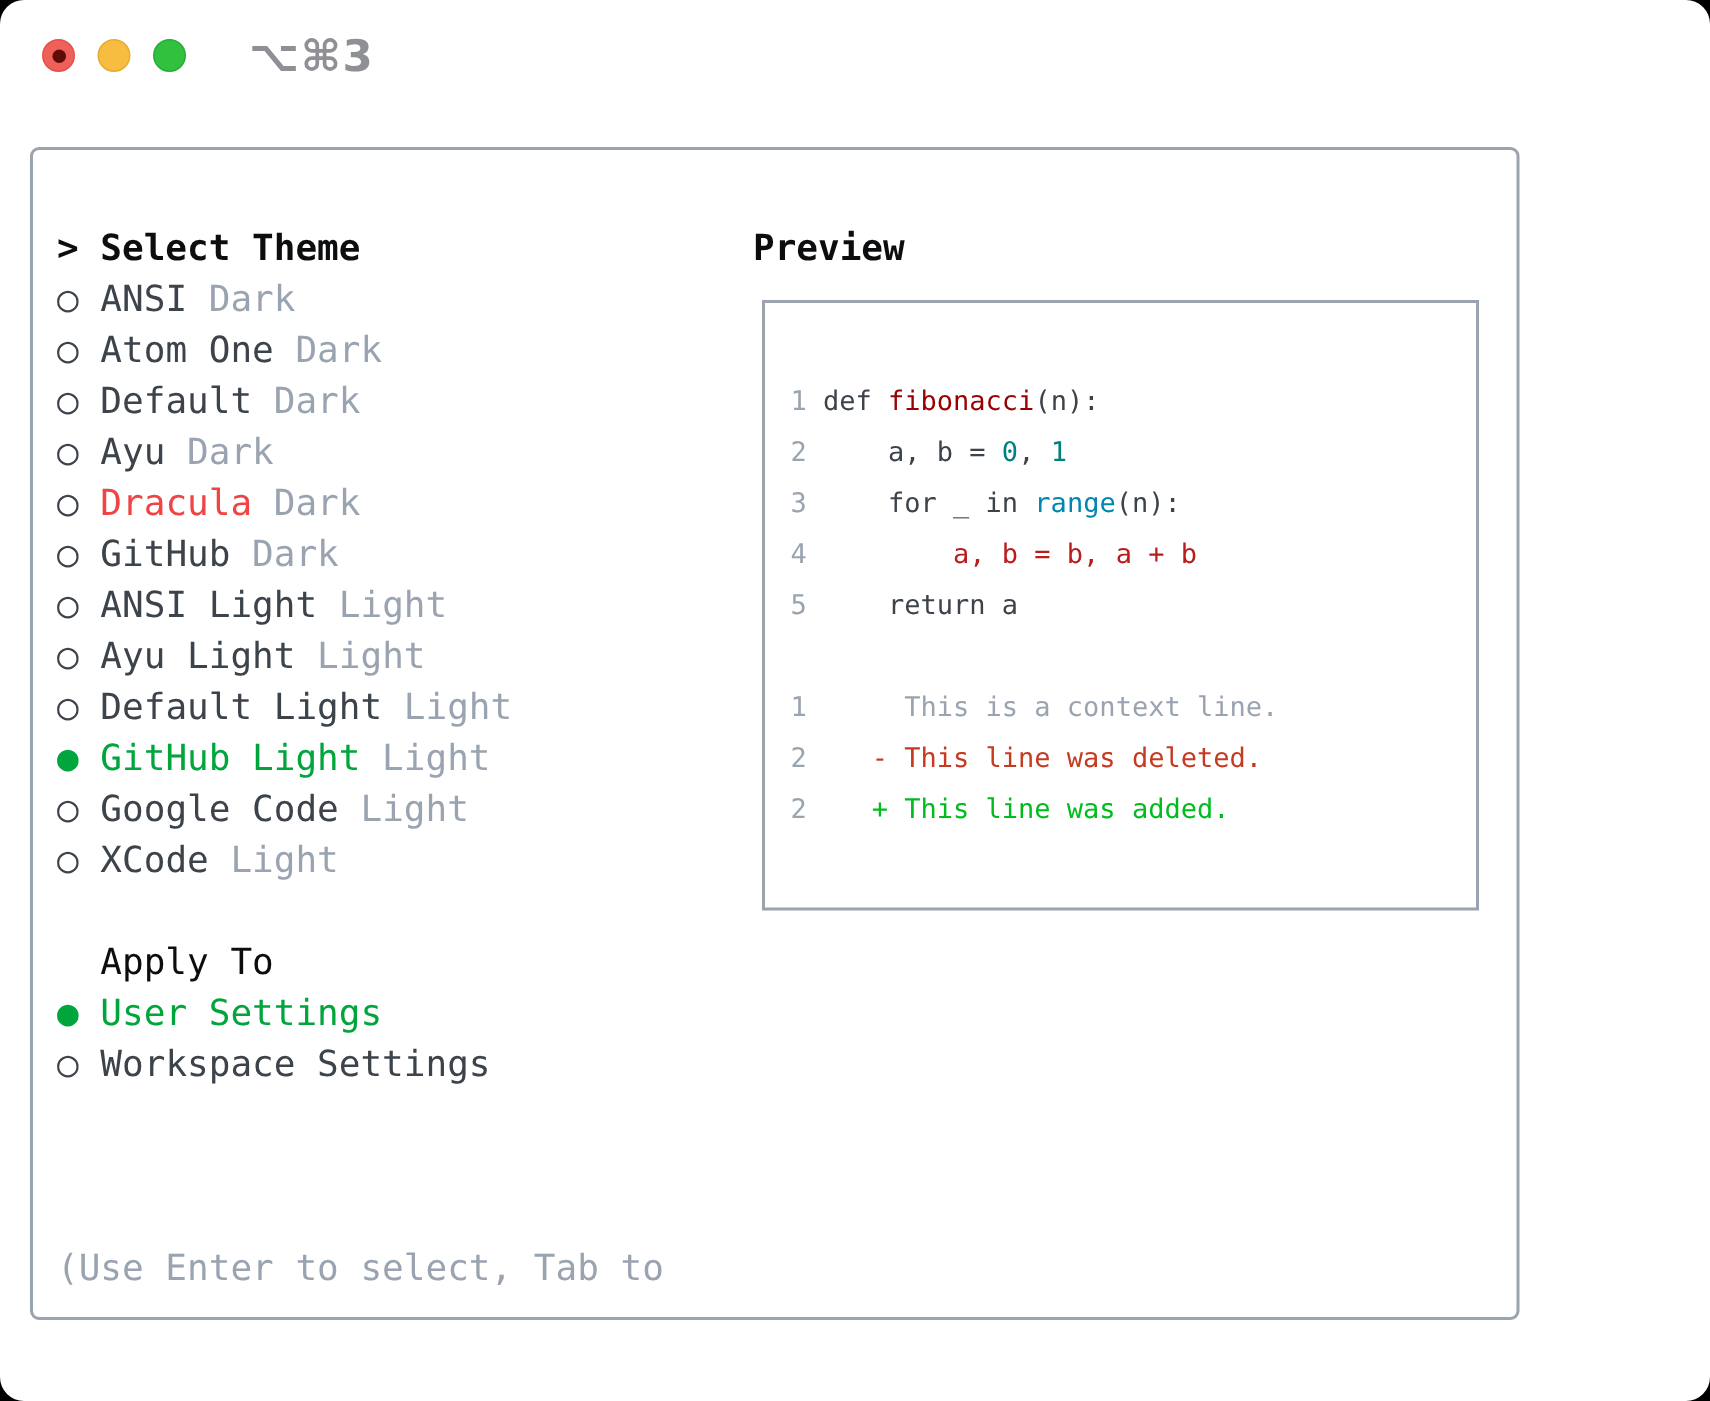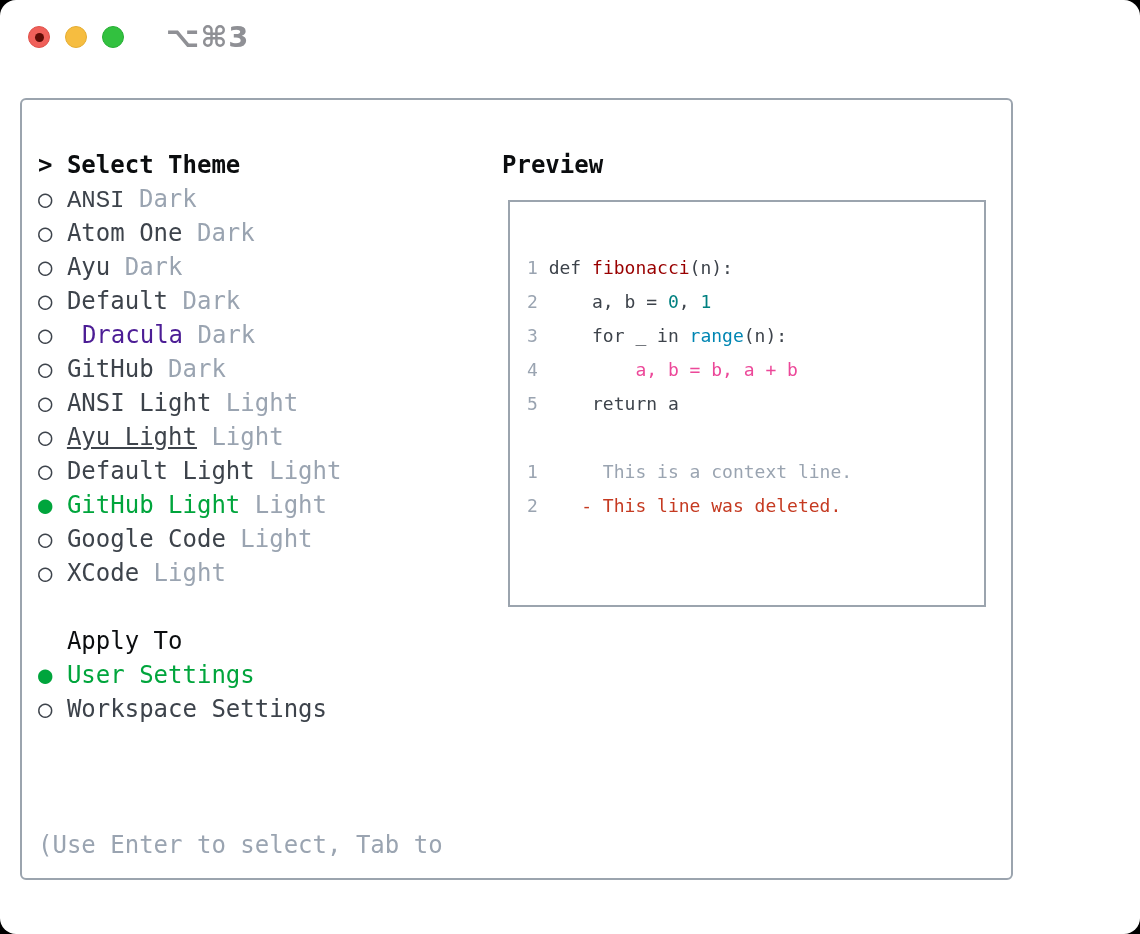--- a/index.html
+++ b/index.html
@@ -50,28 +50,28 @@
     <span class="tl green"></span>
   </div>
   <div class="shortcut">⌥⌘3</div>
 
   <div class="panel">
 
     <div class="left-col">
       <div class="row menu-header"><span class="hdr-marker">&gt;</span><span>Select Theme</span></div>
 
       <div id="theme-list">
-          <div class="row"><span class="marker" style="color: rgb(61, 67, 75);">○ </span><span class="name" style="color: rgb(61, 67, 75); font-family: Liberation Mono, monospace;">ANSI</span><span class="suffix"> Dark</span></div>
+          <div class="row"><span class="marker" style="color: rgb(61, 67, 75);">○ </span><span class="name" style="color: rgb(61, 67, 75);">ANSI</span><span class="suffix"> Dark</span></div>
           <div class="row"><span class="marker" style="color: rgb(61, 67, 75);">○ </span><span class="name" style="color: rgb(61, 67, 75);">Atom One</span><span class="suffix"> Dark</span></div>
+          <div class="row"><span class="marker" style="color: rgb(61, 67, 75);">○ </span><span class="name" style="color: rgb(61, 67, 75);">Default</span><span class="suffix"> Dark</span></div>
           <div class="row"><span class="marker" style="color: rgb(61, 67, 75);">○ </span><span class="name" style="color: rgb(61, 67, 75);">Ayu</span><span class="suffix"> Dark</span></div>
-          <div class="row"><span class="marker" style="color: rgb(61, 67, 75);">○ </span><span class="name" style="color: rgb(61, 67, 75);">Default</span><span class="suffix"> Dark</span></div>
-          <div class="row"><span class="marker" style="color: rgb(61, 67, 75);">○ </span><span class="name" style="color: #4c1d95; margin-left: 15px;">Dracula</span><span class="suffix"> Dark</span></div>
+          <div class="row"><span class="marker" style="color: rgb(61, 67, 75);">○ </span><span class="name" style="color: #ef4444;">Dracula</span><span class="suffix"> Dark</span></div>
           <div class="row"><span class="marker" style="color: rgb(61, 67, 75);">○ </span><span class="name" style="color: rgb(61, 67, 75);">GitHub</span><span class="suffix"> Dark</span></div>
           <div class="row"><span class="marker" style="color: rgb(61, 67, 75);">○ </span><span class="name" style="color: rgb(61, 67, 75);">ANSI Light</span><span class="suffix"> Light</span></div>
-          <div class="row"><span class="marker" style="color: rgb(61, 67, 75);">○ </span><span class="name" style="color: rgb(61, 67, 75); text-decoration: underline;">Ayu Light</span><span class="suffix"> Light</span></div>
+          <div class="row"><span class="marker" style="color: rgb(61, 67, 75);">○ </span><span class="name" style="color: rgb(61, 67, 75);">Ayu Light</span><span class="suffix"> Light</span></div>
           <div class="row"><span class="marker" style="color: rgb(61, 67, 75);">○ </span><span class="name" style="color: rgb(61, 67, 75);">Default Light</span><span class="suffix"> Light</span></div>
           <div class="row"><span class="marker" style="color: rgb(0, 165, 60);">● </span><span class="name" style="color: rgb(0, 165, 60);">GitHub Light</span><span class="suffix"> Light</span></div>
           <div class="row"><span class="marker" style="color: rgb(61, 67, 75);">○ </span><span class="name" style="color: rgb(61, 67, 75); text-align: center;">Google Code</span><span class="suffix"> Light</span></div>
           <div class="row"><span class="marker" style="color: rgb(61, 67, 75);">○ </span><span class="name" style="color: rgb(61, 67, 75);">XCode</span><span class="suffix"> Light</span></div>
         </div>
 
       <div class="gap"></div>
       <div class="row apply-header">Apply To</div>
       <div id="apply-list">
           <div class="row"><span class="marker" style="color: rgb(0, 165, 60);">● </span><span class="name" style="color: rgb(0, 165, 60);">User Settings</span><span class="suffix"></span></div>
@@ -84,22 +84,23 @@
         <div class="row">change focus)</div>
       </div>
     </div>
 
     <div class="preview-header">Preview</div>
     <div class="preview-box">
       <div id="preview-code">
           <div class="code-line"><span style="color: rgb(154, 164, 177);">1 </span><span style="color: rgb(61, 67, 75);">def </span><span style="color: rgb(153, 0, 0);">fibonacci</span><span style="color: rgb(61, 67, 75);">(n):</span></div>
           <div class="code-line"><span style="color: rgb(154, 164, 177);">2 </span><span style="color: rgb(61, 67, 75);">    a, b = </span><span style="color: rgb(0, 128, 128);">0</span><span style="color: rgb(61, 67, 75);">, </span><span style="color: rgb(0, 128, 128);">1</span></div>
           <div class="code-line"><span style="color: rgb(154, 164, 177);">3 </span><span style="color: rgb(61, 67, 75);">    for _ in </span><span style="color: rgb(0, 134, 179);">range</span><span style="color: rgb(61, 67, 75);">(n):</span></div>
-          <div class="code-line"><span style="color: rgb(154, 164, 177);">4 </span><span style="color: #ec4899; text-align: right;">        a, b = b, a + b</span></div>
+          <div class="code-line"><span style="color: rgb(154, 164, 177);">4 </span><span style="color: #b91c1c; text-align: right;">        a, b = b, a + b</span></div>
           <div class="code-line"><span style="color: rgb(154, 164, 177);">5 </span><span style="color: rgb(61, 67, 75); text-align: center;">    return a</span></div>
           <div class="code-line"><span style="color: rgb(61, 67, 75);"> </span></div>
           <div class="code-line"><span style="color: rgb(154, 164, 177);">1 </span><span style="color: rgb(154, 164, 177);">     This is a context line.</span></div>
           <div class="code-line"><span style="color: rgb(154, 164, 177);">2 </span><span style="color: rgb(197, 58, 33);">   - This line was deleted.</span></div>
+          <div class="code-line"><span style="color: rgb(154, 164, 177);">2 </span><span style="color: rgb(0, 189, 30);">   + This line was added.</span></div>
         </div>
     </div>
 
   </div>
 </div>
 
 </body></html>

